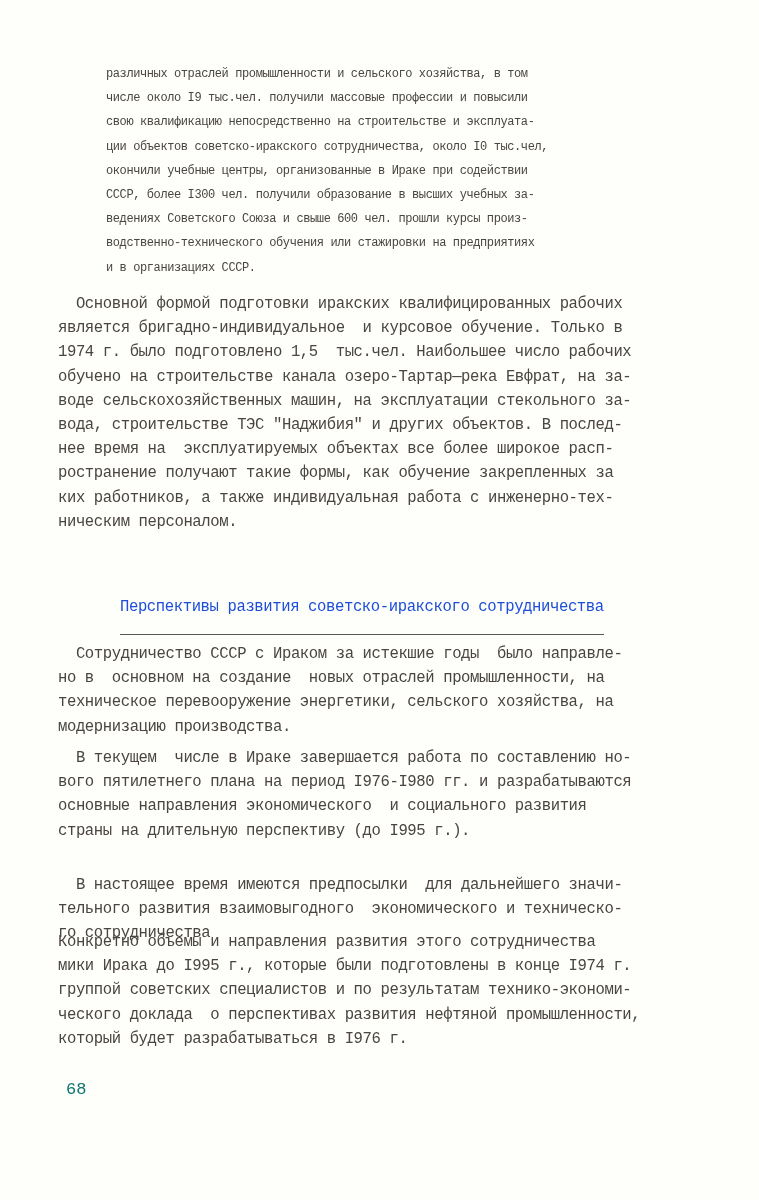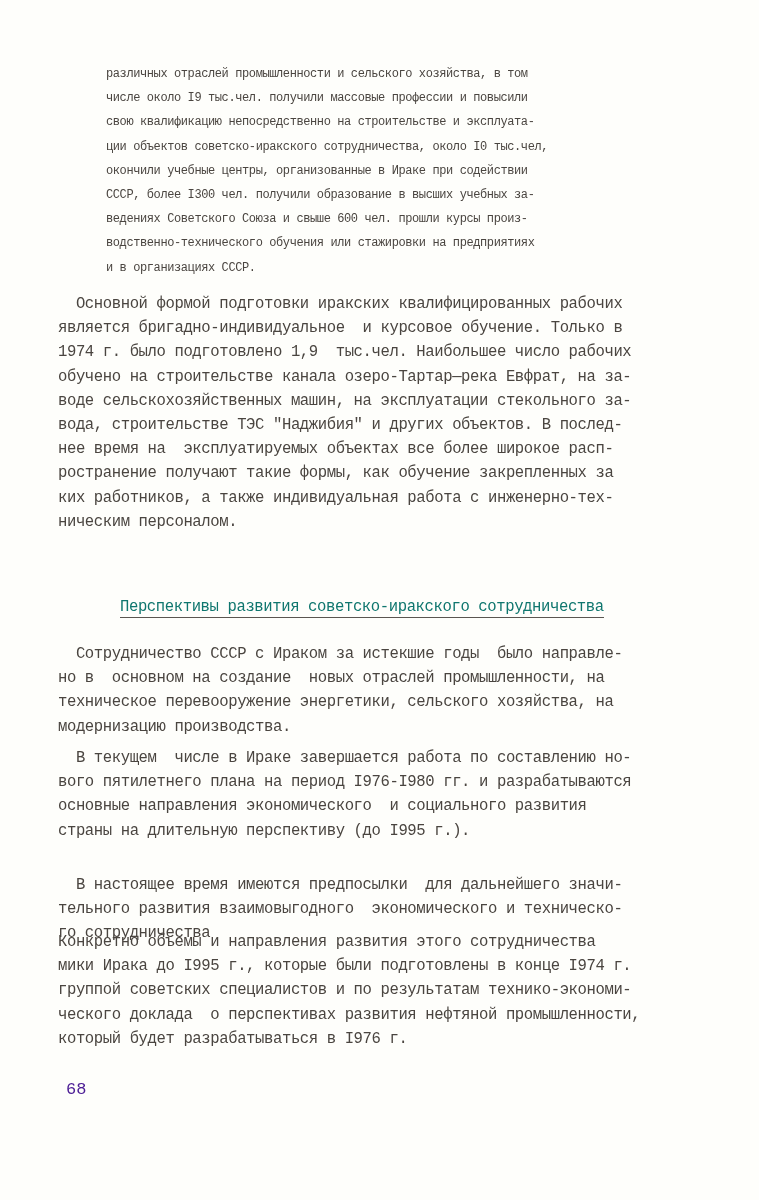--- a/index.html
+++ b/index.html
@@ -37,43 +37,43 @@
       white-space: pre;
       height: 24.2px;
       display: block;
     }
     .heading {
       position: absolute;
       left: 120px;
       top: 598px;
       font-family: "Liberation Mono", "DejaVu Sans Mono", monospace;
       font-size: 15.6px;
-      color: #0f766e;
+      color: #1d4ed8;
       letter-spacing: -0.4px;
       white-space: pre;
       border-bottom: 1.5px solid #5a5550;
-      padding-bottom: 1px;
+      padding-bottom: 18px;
     }
     .block {
       position: absolute;
       left: 58px;
       width: 700px;
       font-family: "Liberation Mono", "DejaVu Sans Mono", monospace;
       font-size: 15.6px;
       line-height: 24.2px;
       color: #4a4540;
       letter-spacing: -0.4px;
     }
     .page-number {
       position: absolute;
       left: 66px;
       top: 1080px;
       font-family: "Liberation Mono", "DejaVu Sans Mono", monospace;
       font-size: 17px;
-      color: #4c1d95;
+      color: #0f766e;
     }
   </style>
 </head>
 <body>
 
 <div class="page">
 
   <div class="text">
     <span class="line">различных отраслей промышленности и сельского хозяйства, в том</span>
     <span class="line">числе около I9 тыс.чел. получили массовые профессии и повысили</span>
@@ -82,21 +82,21 @@
     <span class="line">окончили учебные центры, организованные в Ираке при содействии</span>
     <span class="line">СССР, более I300 чел. получили образование в высших учебных за-</span>
     <span class="line">ведениях Советского Союза и свыше 600 чел. прошли курсы произ-</span>
     <span class="line">водственно-технического обучения или стажировки на предприятиях</span>
     <span class="line">и в организациях СССР.</span>
   </div>
 
   <div class="block" style="top: 292px;">
     <span class="line">  Основной формой подготовки иракских квалифицированных рабочих</span>
     <span class="line">является бригадно-индивидуальное  и курсовое обучение. Только в</span>
-    <span class="line">1974 г. было подготовлено 1,9  тыс.чел. Наибольшее число рабочих</span>
+    <span class="line">1974 г. было подготовлено 1,5  тыс.чел. Наибольшее число рабочих</span>
     <span class="line">обучено на строительстве канала озеро-Тартар—река Евфрат, на за-</span>
     <span class="line">воде сельскохозяйственных машин, на эксплуатации стекольного за-</span>
     <span class="line">вода, строительстве ТЭС "Наджибия" и других объектов. В послед-</span>
     <span class="line">нее время на  эксплуатируемых объектах все более широкое расп-</span>
     <span class="line">ространение получают такие формы, как обучение закрепленных за</span>
     <span class="line">ких работников, а также индивидуальная работа с инженерно-тех-</span>
     <span class="line">ническим персоналом.</span>
   </div>
 
   <div class="heading">Перспективы развития советско-иракского сотрудничества</div>

